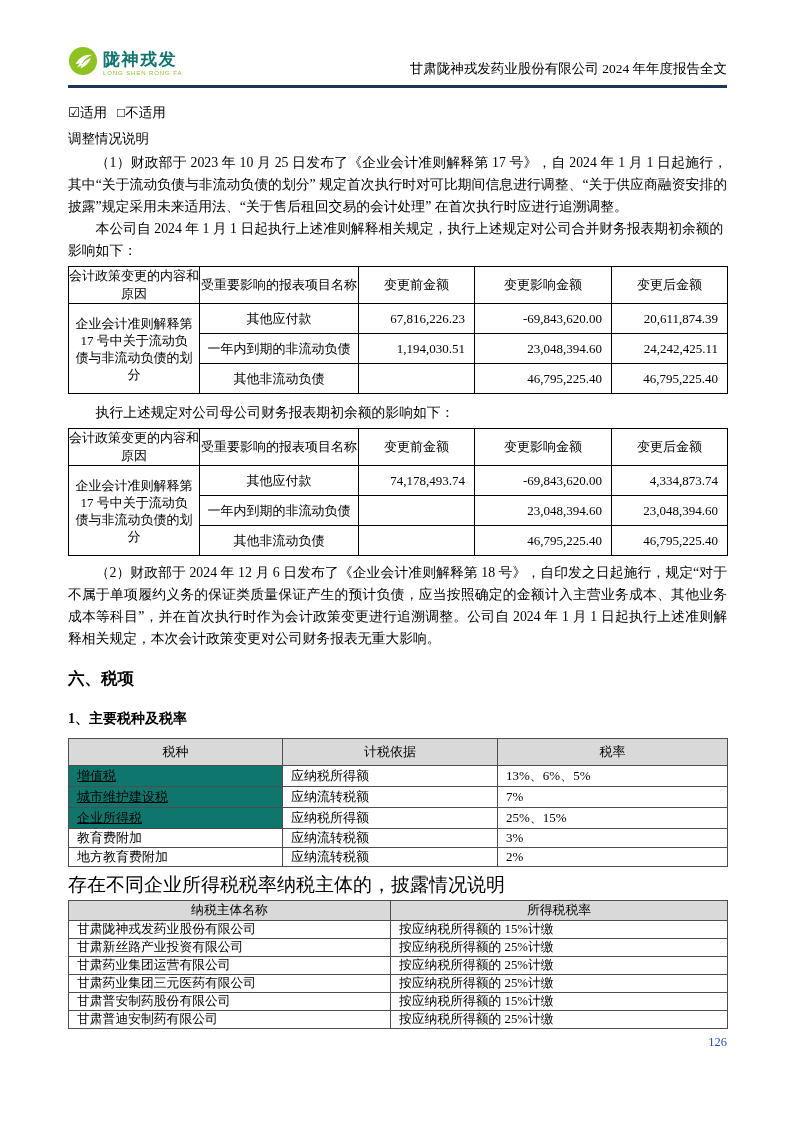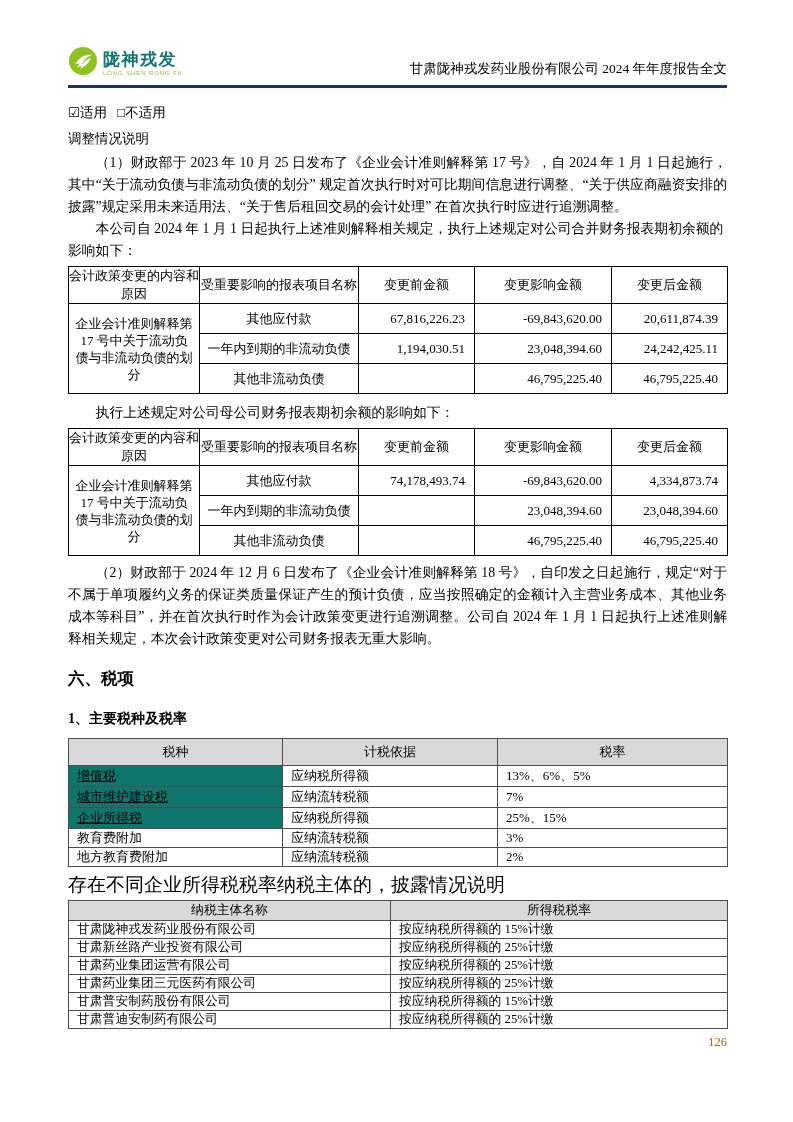--- a/index.html
+++ b/index.html
@@ -71,21 +71,21 @@
   .entity-table { margin-top:2px; }
   .entity-table th, .entity-table td {
     border:1px solid #4d4d4d; font-weight:normal; font-size:12.8px; overflow:hidden;
   }
   .entity-table th { background:#d9d9d9; height:20px; text-align:center; }
   .entity-table td { height:17px; padding-left:8px;margin-top:40px; }
 
   .note-line { font-size:19px; margin-top:5px; }
 
   .page-num {
-    position:absolute; right:66px; bottom:72px; font-size:12.5px; color:#a16207;
+    position:absolute; right:66px; bottom:72px; font-size:12.5px; color:#1d4ed8;
   }
 </style>
 </head>
 <body>
 
 <div class="page">
   <div class="content">
 
     <div class="hdr">
       <div class="logo">

